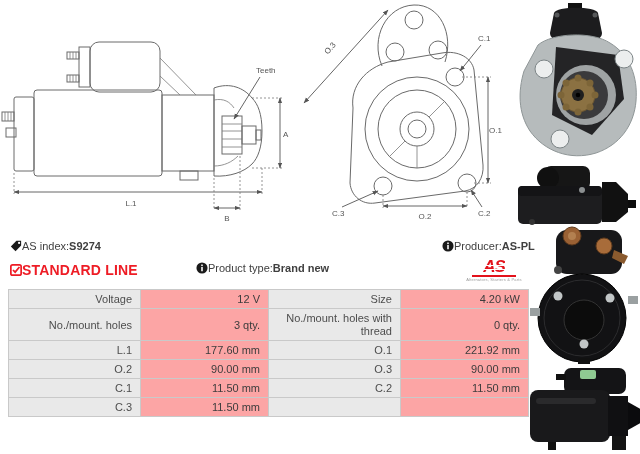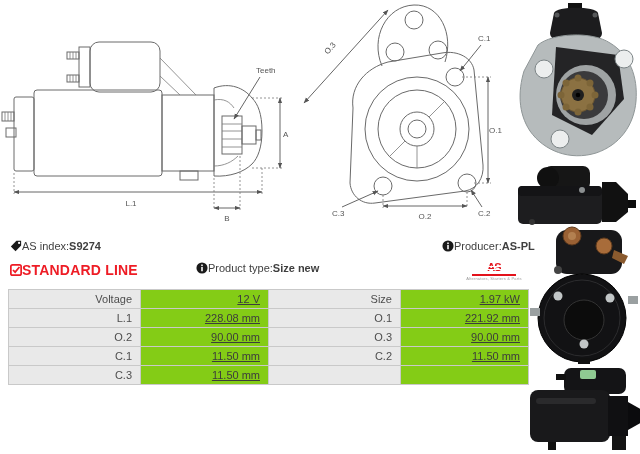--- a/index.html
+++ b/index.html
@@ -13,35 +13,35 @@
   .draw .dim{stroke:#555;stroke-width:0.9;fill:none;}
 
   
   .hdr-item{position:absolute;display:flex;align-items:center;font-size:11px;white-space:nowrap;}
   .hdr-item .b{font-weight:bold;}
   .std{color:#ee1c25;font-weight:bold;font-size:14px;letter-spacing:.2px;}
   .icn{flex:0 0 auto;display:inline-block;}
 
   
   .as-logo{position:absolute;left:466px;top:258px;width:56px;text-align:center;line-height:1;}
-  .as-logo .mark{font-weight:bold;font-size:11px;color:#e3121b;
+  .as-logo .mark{font-weight:bold;font-style:italic;font-size:17px;color:#e3121b;
                  letter-spacing:-1px;display:inline-block;
                  background:linear-gradient(#e3121b 0 40%,#fff 40% 46%,#e3121b 46% 66%,#fff 66% 72%,#e3121b 72% 100%);
                  -webkit-background-clip:text;background-clip:text;-webkit-text-fill-color:transparent;}
   .as-logo .bar{height:2px;background:#e3121b;margin:0 6px 1px 6px;}
   .as-logo .tag{font-size:4px;color:#9a9a9a;letter-spacing:.2px;}
 
   
   table.spec{position:absolute;left:8px;top:289px;width:520px;border-collapse:collapse;
              table-layout:fixed;font-size:11px;padding-left:16px;}
   table.spec{border:1px solid #b5b5b5;}
   table.spec td{border:1px solid #c9c9c9;text-align:right;vertical-align:middle;
                 padding:2px 8px 2px 6px;overflow:hidden;}
   td.lbl{background:#e9e9e9;color:#4d4d4d;}
-  td.val{background:#84cc16;color:#3c3c3c;text-decoration:underline;}
+  td.val{background:#fca5a5;color:#3c3c3c;}
   tr.r{height:19px;}
   tr.tall{height:32px;}
   td.wrapcell{white-space:normal;line-height:1.15;padding-left:14px;}
 </style>
 </head>
 <body>
 
 <div class="page">
 
   <svg class="draw" style="position:absolute;left:0;top:0;" width="290" height="230" viewBox="0 0 290 230">
@@ -221,21 +221,21 @@
   </div>
 
 
   <div class="hdr-item" style="left:196px;top:262px;">
     <svg class="icn" width="12" height="12" viewBox="0 0 14 14">
       <circle cx="7" cy="7" r="6.5" fill="#1a1a1a"></circle>
       <rect x="6.1" y="5.8" width="1.8" height="5" fill="#fff"></rect>
       <rect x="6.1" y="2.9" width="1.8" height="1.9" fill="#fff"></rect>
     </svg>
     <span>Product type:</span>
-    <span class="b">Size new</span>
+    <span class="b">Brand new</span>
   </div>
 
   <div class="hdr-item" style="left:432px;top:240px;margin-left:10px;">
     <svg class="icn" width="12" height="12" viewBox="0 0 14 14">
       <circle cx="7" cy="7" r="6.5" fill="#1a1a1a"></circle>
       <rect x="6.1" y="5.8" width="1.8" height="5" fill="#fff"></rect>
       <rect x="6.1" y="2.9" width="1.8" height="1.9" fill="#fff"></rect>
     </svg>
     <span>Producer:</span>
     <span class="b">AS-PL</span>
@@ -252,25 +252,31 @@
         <col style="width:132px">
         <col style="width:128px">
         <col style="width:132px">
         <col style="width:128px">
       </colgroup>
     <tbody>
       <tr class="r">
         <td class="lbl">Voltage</td>
         <td class="val">12 V</td>
         <td class="lbl">Size</td>
-        <td class="val">1.97 kW</td>
+        <td class="val">4.20 kW</td>
+      </tr>
+      <tr class="tall">
+        <td class="lbl">No./mount. holes</td>
+        <td class="val">3 qty.</td>
+        <td class="lbl wrapcell">No./mount. holes with thread</td>
+        <td class="val">0 qty.</td>
       </tr>
       <tr class="r">
         <td class="lbl">L.1</td>
-        <td class="val">228.08 mm</td>
+        <td class="val">177.60 mm</td>
         <td class="lbl">O.1</td>
         <td class="val">221.92 mm</td>
       </tr>
       <tr class="r">
         <td class="lbl">O.2</td>
         <td class="val">90.00 mm</td>
         <td class="lbl">O.3</td>
         <td class="val">90.00 mm</td>
       </tr>
       <tr class="r">

